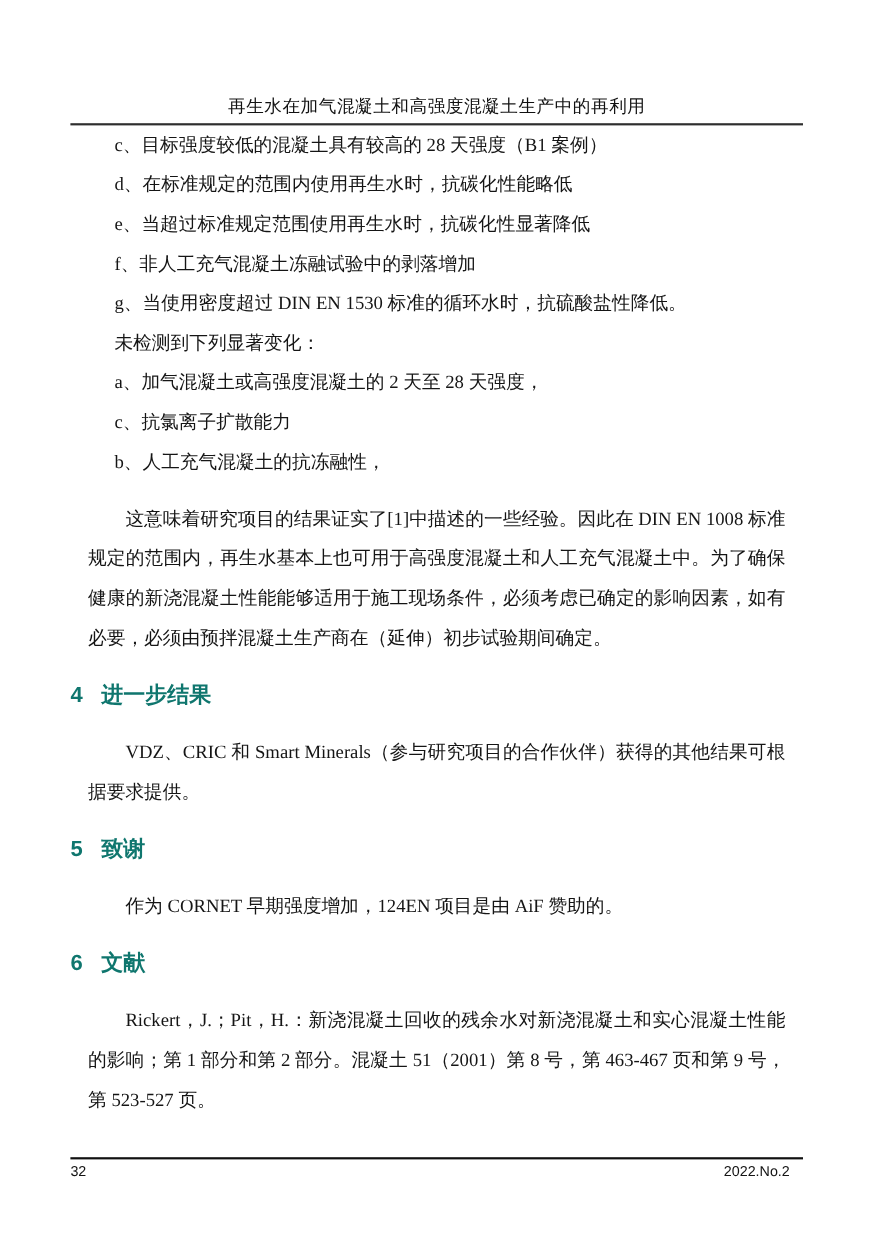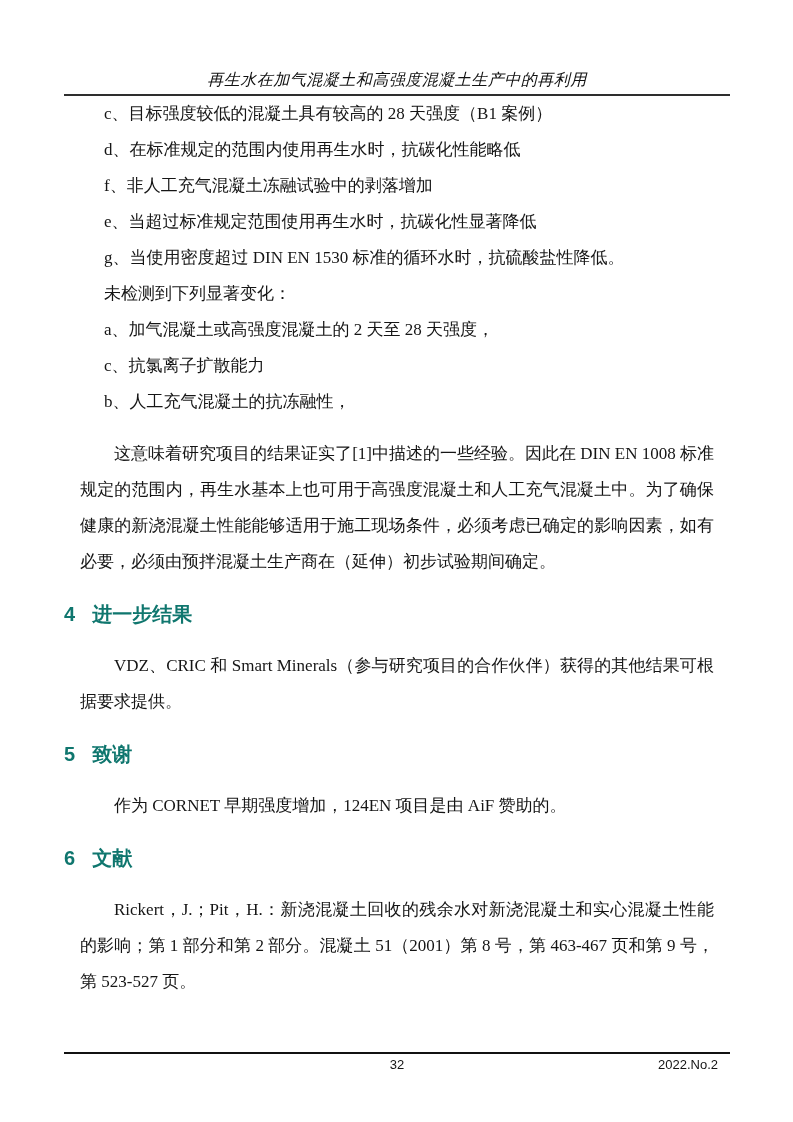--- a/index.html
+++ b/index.html
@@ -8,22 +8,21 @@
     position: relative;
     width: 793px;
     height: 1122px;
     margin: 0 auto;
     background: #ffffff;
     color: #151515;
     font-family: "Liberation Serif", "DejaVu Serif", serif;
     overflow: hidden;
   }
   .page-header {
-    padding: 68px 63px 0 64px;
-    font-style: italic;
+    padding: 86px 63px 0 64px;
   }
   .running-title {
     text-align: center;
     font-size: 16px;
     line-height: 24px;
     letter-spacing: 0.5px;
     padding-bottom: 2px;
     border-bottom: 2px solid #2e2e2e;
     color: #111111;
   }
@@ -60,21 +59,20 @@
   .footer-rule {
     border-top: 2px solid #111111;
     height: 0;
   }
   .footer-text {
     position: relative;
     margin-top: 2px;
     font-family: "Liberation Sans", "DejaVu Sans", sans-serif;
     font-size: 13px;
     line-height: 18px;
-    text-align: center;
     color: #141414;
   }
   .issue {
     position: absolute;
     right: 12px;
     top: 0;
   }
 </style>
 </head>
 <body>
@@ -82,22 +80,22 @@
 <div class="page">
 
   <div class="page-header">
     <div class="running-title">再生水在加气混凝土和高强度混凝土生产中的再利用</div>
   </div>
 
   <div class="page-body">
 
     <div class="list-item">c、目标强度较低的混凝土具有较高的 28 天强度（B1 案例）</div>
     <div class="list-item">d、在标准规定的范围内使用再生水时，抗碳化性能略低</div>
+    <div class="list-item">e、当超过标准规定范围使用再生水时，抗碳化性显著降低</div>
     <div class="list-item">f、非人工充气混凝土冻融试验中的剥落增加</div>
-    <div class="list-item">e、当超过标准规定范围使用再生水时，抗碳化性显著降低</div>
     <div class="list-item">g、当使用密度超过 DIN EN 1530 标准的循环水时，抗硫酸盐性降低。</div>
 
     <div class="list-intro">未检测到下列显著变化：</div>
 
     <div class="list-item">a、加气混凝土或高强度混凝土的 2 天至 28 天强度，</div>
     <div class="list-item">c、抗氯离子扩散能力</div>
     <div class="list-item">b、人工充气混凝土的抗冻融性，</div>
 
     <p class="para">这意味着研究项目的结果证实了[1]中描述的一些经验。因此在 DIN EN 1008 标准规定的范围内，再生水基本上也可用于高强度混凝土和人工充气混凝土中。为了确保健康的新浇混凝土性能能够适用于施工现场条件，必须考虑已确定的影响因素，如有必要，必须由预拌混凝土生产商在（延伸）初步试验期间确定。</p>
 

